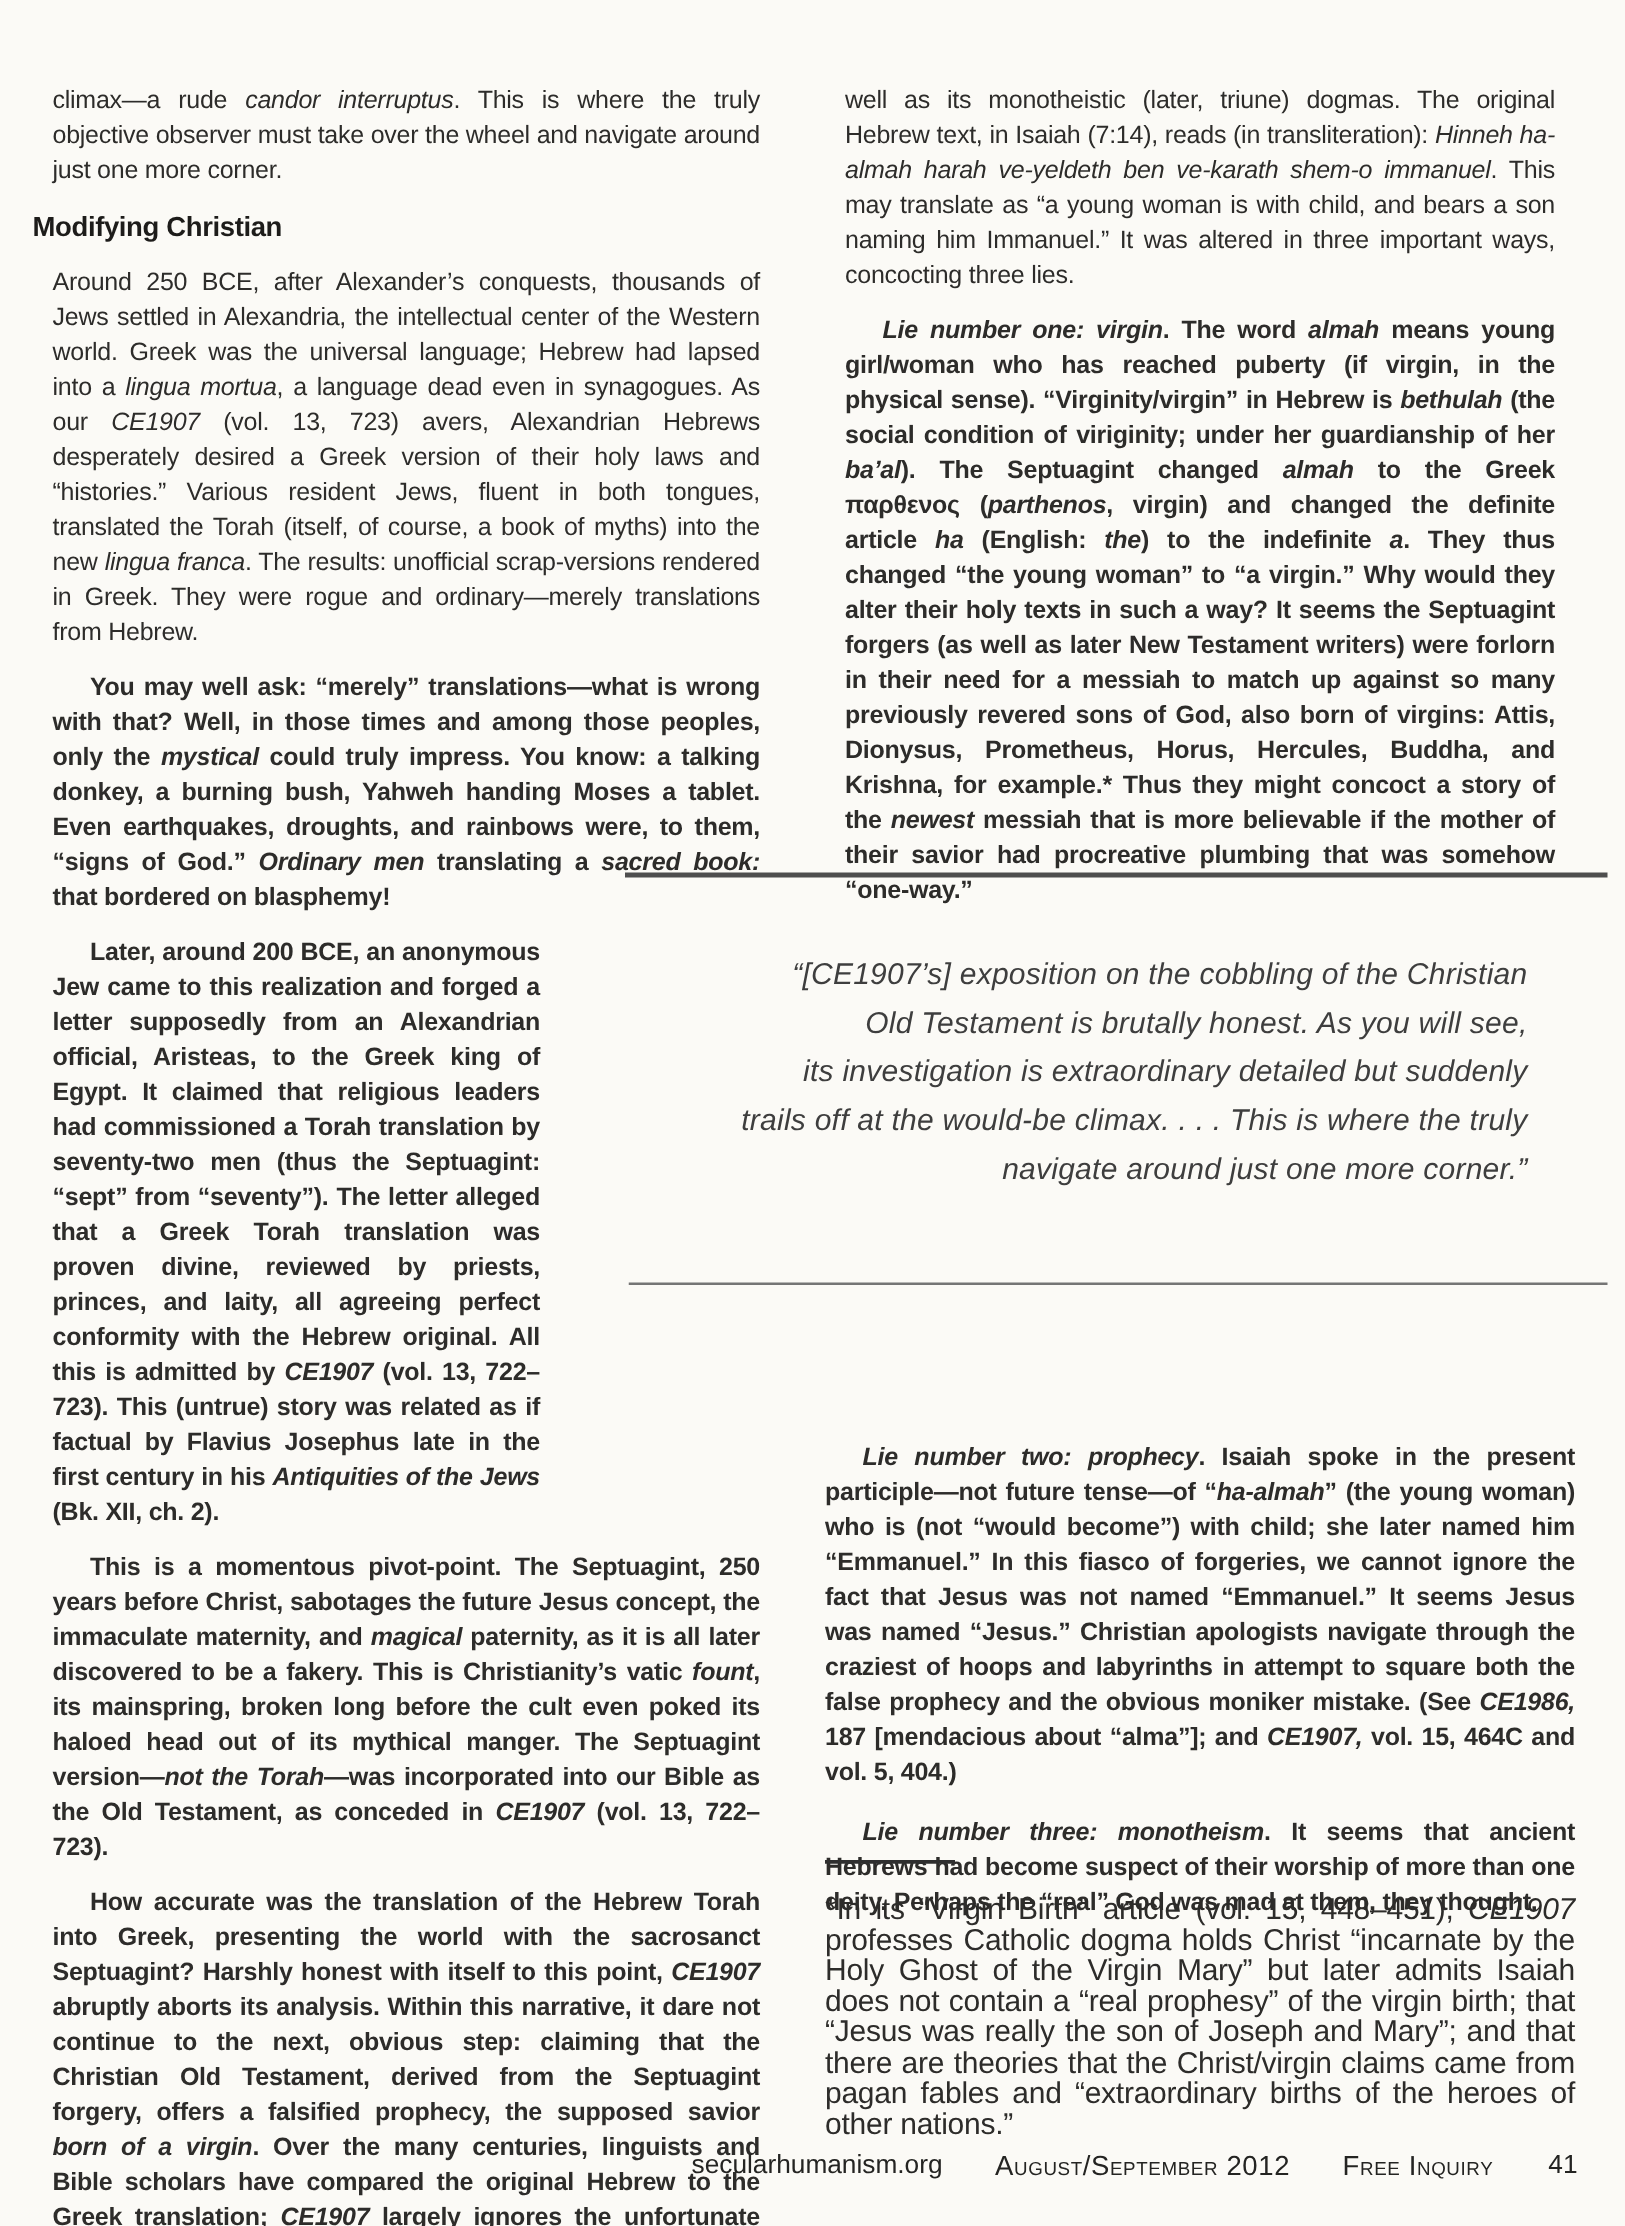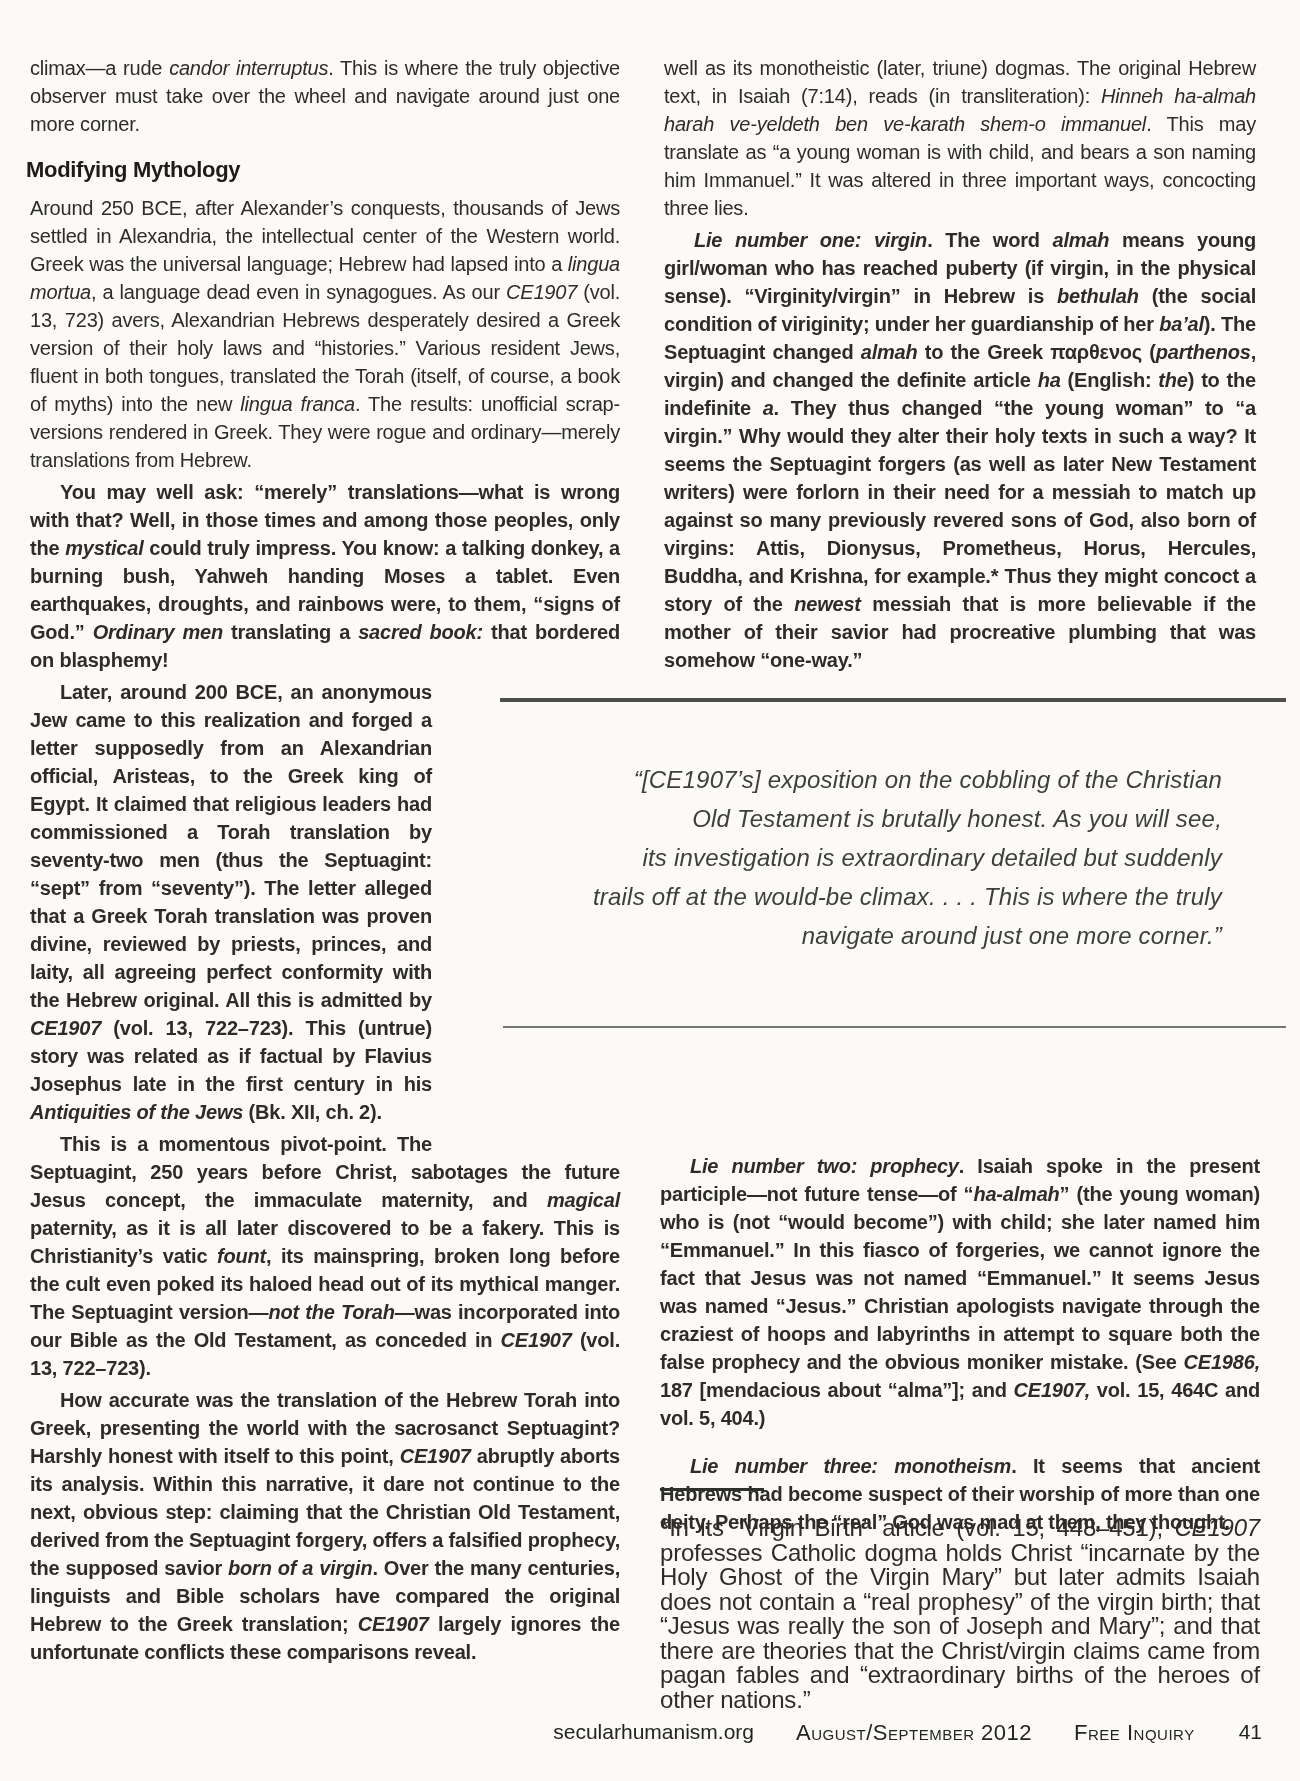--- a/index.html
+++ b/index.html
@@ -6,21 +6,21 @@
   .page{
     position:relative;width:1300px;height:1781px;margin:0 auto;
     background:#fbfaf6;
     font-family:"Liberation Sans","DejaVu Sans",sans-serif;
     color:#2d2c2a;overflow:hidden;
   }
   .col{
     position:absolute;top:50px;text-align:justify;
     font-size:20px;line-height:28px;letter-spacing:-0.2px;
   }
-  .col p.para{margin:4px;padding:0;}
+  .col p.para{margin:16px;padding:0;}
   p.para.ind{text-indent:30px;font-weight:bold;}
   .left{left:26px;width:598px;}
   .right-top{left:660px;width:600px;}
   .right-bottom{
     position:absolute;left:660px;top:1132px;width:600px;
     text-align:justify;font-size:20px;line-height:28px;letter-spacing:-0.2px;
   }
   h2.heading{
     font-size:22px;line-height:28px;margin:18px 0 10px 0;
     color:#1d1c1a;letter-spacing:-0.3px;font-weight:bold;
@@ -53,21 +53,21 @@
 </style>
 </head>
 <body>
 
 <div class="page">
 
   <div class="col left">
     <div>
         <p class="para">climax—a rude <i>candor interruptus</i>. This is where the truly objective observer must take over the wheel and navigate around just one more corner.</p>
       </div>
-    <h2 class="heading">Modifying Mythology</h2>
+    <h2 class="heading">Modifying Christian</h2>
     <div>
         <p class="para">Around 250 BCE, after Alexander’s conquests, thousands of Jews settled in Alexandria, the intellectual center of the Western world. Greek was the universal language; Hebrew had lapsed into a <i>lingua mortua</i>, a language dead even in synagogues. As our <i>CE1907</i> (vol. 13, 723) avers, Alexandrian Hebrews desperately desired a Greek version of their holy laws and “histories.” Various resident Jews, fluent in both tongues, translated the Torah (itself, of course, a book of myths) into the new <i>lingua franca</i>. The results: unofficial scrap-versions rendered in Greek. They were rogue and ordinary—merely translations from Hebrew.</p>
         <p class="para ind">You may well ask: “merely” translations—what is wrong with that? Well, in those times and among those peoples, only the <i>mystical</i> could truly impress. You know: a talking donkey, a burning bush, Yahweh handing Moses a tablet. Even earthquakes, droughts, and rainbows were, to them, “signs of God.” <i>Ordinary men</i> translating a <i>sacred book:</i> that bordered on blasphemy!</p>
       </div>
     <div class="pq-spacer"></div>
     <div>
         <p class="para ind">Later, around 200 BCE, an anonymous Jew came to this realization and forged a letter supposedly from an Alexandrian official, Aristeas, to the Greek king of Egypt. It claimed that religious leaders had commissioned a Torah translation by seventy-two men (thus the Septuagint: “sept” from “seventy”). The letter alleged that a Greek Torah translation was proven divine, reviewed by priests, princes, and laity, all agreeing perfect conformity with the Hebrew original. All this is admitted by <i>CE1907</i> (vol. 13, 722–723). This (untrue) story was related as if factual by Flavius Josephus late in the first century in his <i>Antiquities of the Jews</i> (Bk. XII, ch. 2).</p>
         <p class="para ind">This is a momentous pivot-point. The Septuagint, 250 years before Christ, sabotages the future Jesus concept, the immaculate maternity, and <i>magical</i> paternity, as it is all later discovered to be a fakery. This is Christianity’s vatic <i>fount</i>, its mainspring, broken long before the cult even poked its haloed head out of its mythical manger. The Septuagint version—<i>not the Torah</i>—was incorporated into our Bible as the Old Testament, as conceded in <i>CE1907</i> (vol. 13, 722–723).</p>
         <p class="para ind">How accurate was the translation of the Hebrew Torah into Greek, presenting the world with the sacrosanct Septuagint? Harshly honest with itself to this point, <i>CE1907</i> abruptly aborts its analysis. Within this narrative, it dare not continue to the next, obvious step: claiming that the Christian Old Testament, derived from the Septuagint forgery, offers a falsified prophecy, the supposed savior <i>born of a virgin</i>. Over the many centuries, linguists and Bible scholars have compared the original Hebrew to the Greek translation; <i>CE1907</i> largely ignores the unfortunate conflicts these comparisons reveal.</p>
       </div>

